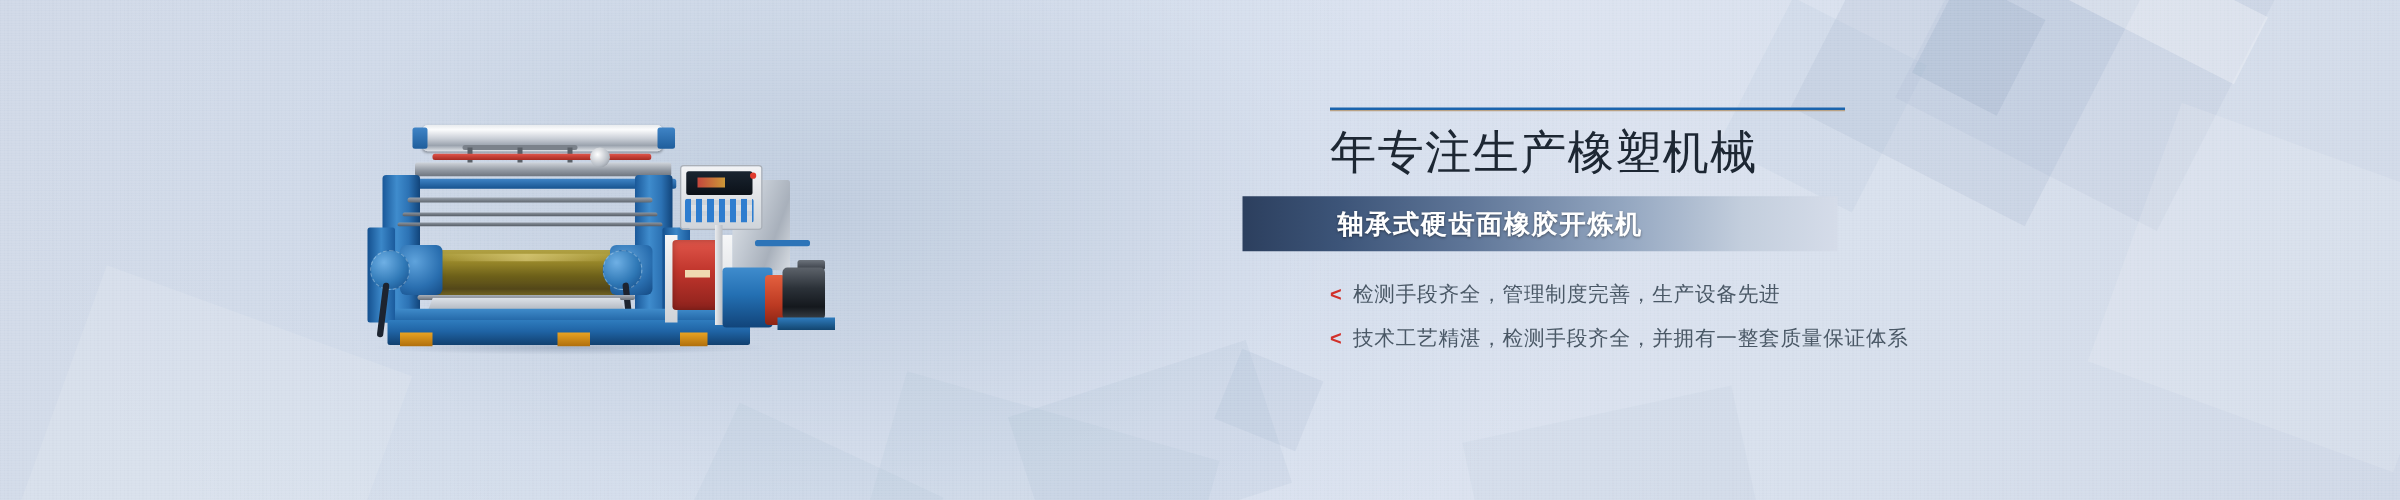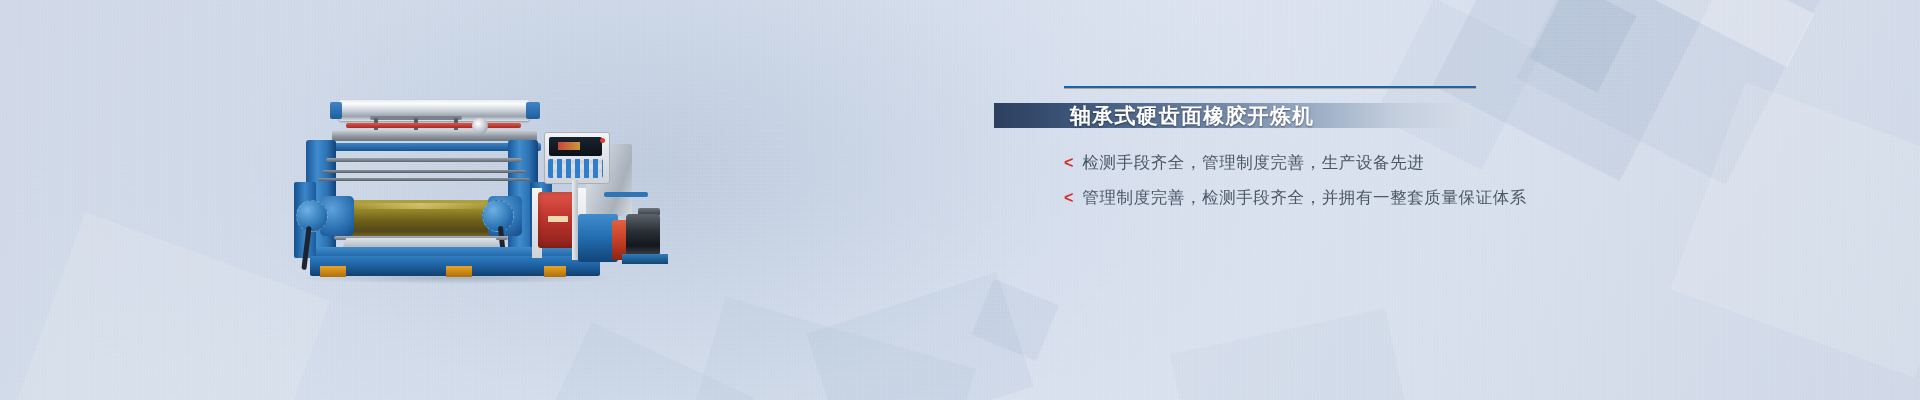--- a/index.html
+++ b/index.html
@@ -137,21 +137,21 @@
   .deco-line .l1{position:absolute;left:0;top:0;width:412px;height:2px;background:#1b64ad;}
   .deco-line .l2{position:absolute;left:0;top:2px;width:412px;height:1px;background:#b8a184;}
 
   .headline{
     font-family:"Liberation Serif","DejaVu Serif",serif;
     font-size:37px;line-height:1.08;color:#1d2733;letter-spacing:1px;
     white-space:nowrap;margin:0 0 14px -62px;padding-left:62px;
   }
 
   .subbar{
-    position:relative;height:25px;width:476px;margin-left:-70px;
+    position:relative;height:44px;width:476px;margin-left:-70px;
     background:linear-gradient(90deg,#2c3f5e 0%,#3c5478 16%,#5f7698 38%,#93a6c0 64%,#c3cedd 84%,#d5dce9 100%);
     display:flex;align-items:center;
   }
   .subbar .txt{
     margin-left:76px;color:#ffffff;font-weight:bold;font-size:21px;letter-spacing:1.2px;
     text-shadow:0 1px 2px rgba(0,0,0,.45);white-space:nowrap;
     font-family:"Liberation Sans","DejaVu Sans",sans-serif;
   }
   .bullets{margin-top:24px;}
   .bullet{display:flex;align-items:baseline;margin-bottom:13px;}
@@ -233,30 +233,31 @@
     <div class="m motor-base"></div>
   </div>
 
   <div class="content">
 
     <div class="deco-line">
       <div class="l1"></div>
       <div class="l2"></div>
     </div>
 
+    <div class="headline">年专注生产橡塑机械</div>
 
     <div class="subbar">
       <span class="txt">轴承式硬齿面橡胶开炼机</span>
     </div>
 
     <div class="bullets">
       <div class="bullet">
         <span class="mk">&lt;</span>
         <span class="bt">检测手段齐全，管理制度完善，生产设备先进</span>
       </div>
       <div class="bullet">
         <span class="mk">&lt;</span>
-        <span class="bt">管理制度完善，检测手段齐全，并拥有一整套质量保证体系</span>
+        <span class="bt">技术工艺精湛，检测手段齐全，并拥有一整套质量保证体系</span>
       </div>
     </div>
 
   </div>
 </div>
 
 </body></html>

